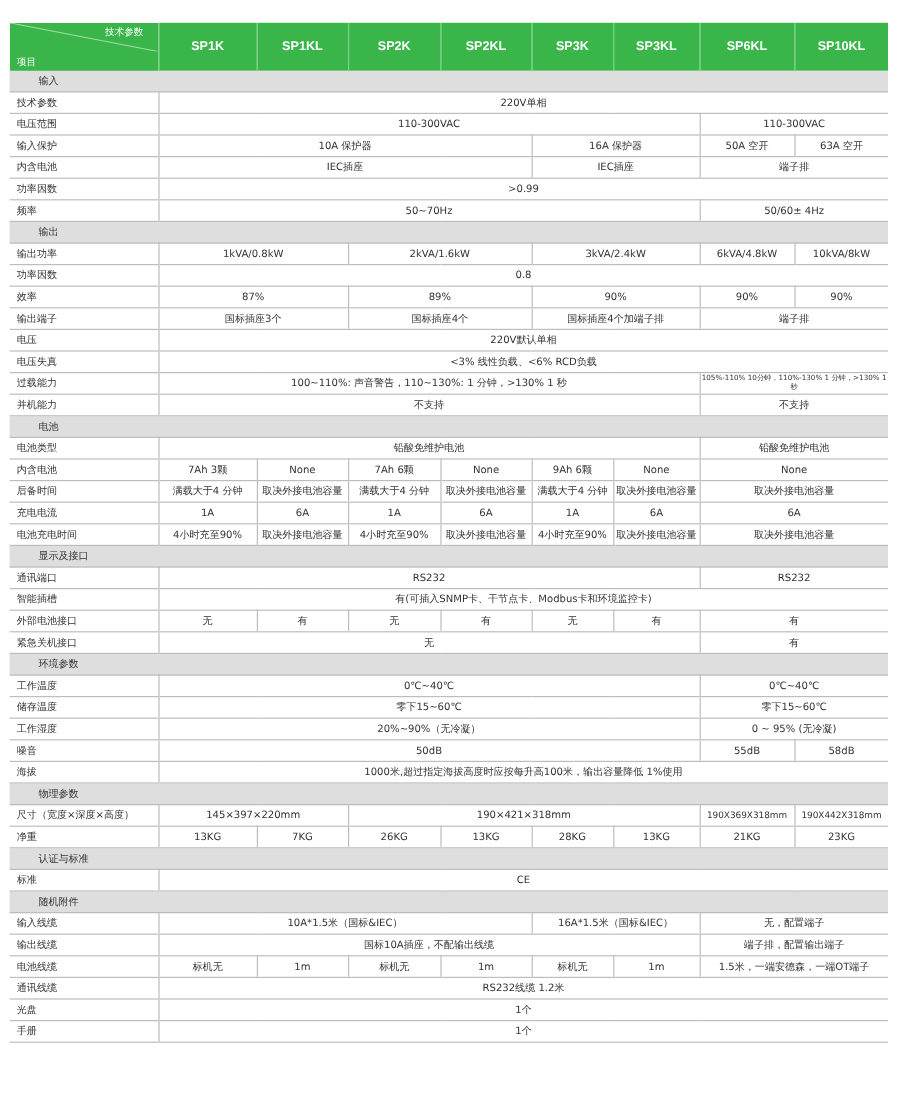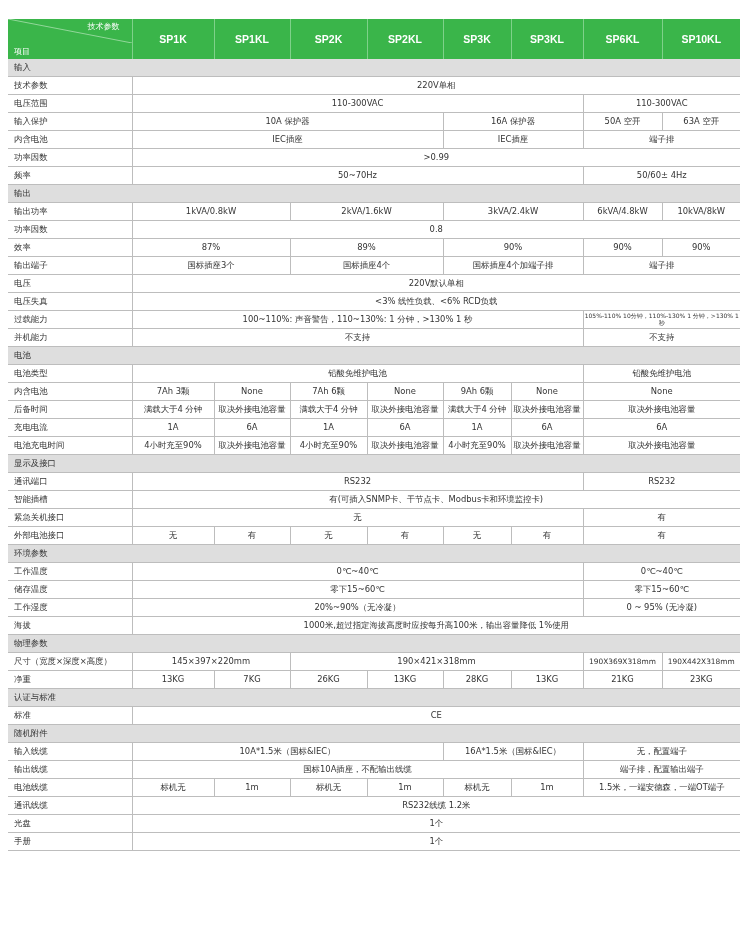--- a/index.html
+++ b/index.html
@@ -15,21 +15,21 @@
   table.spec col.c7{width:79px;}
   table.spec col.c8{width:78px;}
   thead th{background:#3ab54a;color:#fff;font-family:"Liberation Sans",sans-serif;font-weight:bold;font-size:10.5px;height:40px;border-right:1px solid #7fd18a;padding:0;text-align:center;}
   thead th:last-child{border-right:none;}
   th.corner{position:relative;border-right:1px solid #7fd18a;}
   th.corner .diag{position:absolute;left:0;top:0;width:124px;height:24px;}
   th.corner .tl{position:absolute;left:6px;bottom:2px;font-size:8px;font-weight:normal;}
   th.corner .tr{position:absolute;right:12px;top:2px;font-size:8px;font-weight:normal;}
   tbody td{height:17px;padding:0;border-bottom:1px solid #bdbdbd;border-left:1px solid #bdbdbd;text-align:center;vertical-align:middle;line-height:1.05;white-space:nowrap;}
   tbody td.lbl{text-align:left;padding-left:6px;border-left:none;}
-  tbody tr.sec td{background:#dedede;text-align:left;padding-left:6px;border-left:none;height:17px;margin-left:48px;}
+  tbody tr.sec td{background:#dedede;text-align:left;padding-left:24px;border-left:none;height:17px;margin-left:48px;}
   td.sm{font-size:6px;white-space:normal;line-height:1.1;}
 </style>
 </head>
 <body>
 
 <table class="spec">
   <colgroup>
       <col class="c0">
       <col class="c1">
       <col class="c2">
@@ -200,52 +200,58 @@
     <tr>
       <td class="lbl">通讯端口</td>
       <td colspan="6">RS232</td>
       <td colspan="2">RS232</td>
     </tr>
     <tr>
       <td class="lbl">智能插槽</td>
       <td colspan="8">有(可插入SNMP卡、干节点卡、Modbus卡和环境监控卡)</td>
     </tr>
     <tr>
-      <td class="lbl">紧急关机接口</td>
-      <td colspan="6">无</td>
-      <td colspan="2">有</td>
-    </tr>
-    <tr>
       <td class="lbl">外部电池接口</td>
       <td>无</td>
       <td>有</td>
       <td>无</td>
       <td>有</td>
       <td>无</td>
       <td>有</td>
       <td colspan="2">有</td>
     </tr>
+    <tr>
+      <td class="lbl">紧急关机接口</td>
+      <td colspan="6">无</td>
+      <td colspan="2">有</td>
+    </tr>
 
     <tr class="sec">
         <td colspan="9">环境参数</td>
       </tr>
     <tr>
       <td class="lbl">工作温度</td>
       <td colspan="6">0℃~40℃</td>
       <td colspan="2">0℃~40℃</td>
     </tr>
     <tr>
       <td class="lbl">储存温度</td>
       <td colspan="6">零下15~60℃</td>
       <td colspan="2">零下15~60℃</td>
     </tr>
     <tr>
       <td class="lbl">工作湿度</td>
       <td colspan="6">20%~90%（无冷凝）</td>
       <td colspan="2">0 ~ 95% (无冷凝)</td>
+    </tr>
+    <tr>
+      <td class="lbl">噪音</td>
+      <td colspan="6">50dB</td>
+      <td>55dB</td>
+      <td>58dB</td>
     </tr>
     <tr>
       <td class="lbl">海拔</td>
       <td colspan="8">1000米,超过指定海拔高度时应按每升高100米，输出容量降低 1%使用</td>
     </tr>
 
     <tr class="sec">
         <td colspan="9">物理参数</td>
       </tr>
     <tr>

